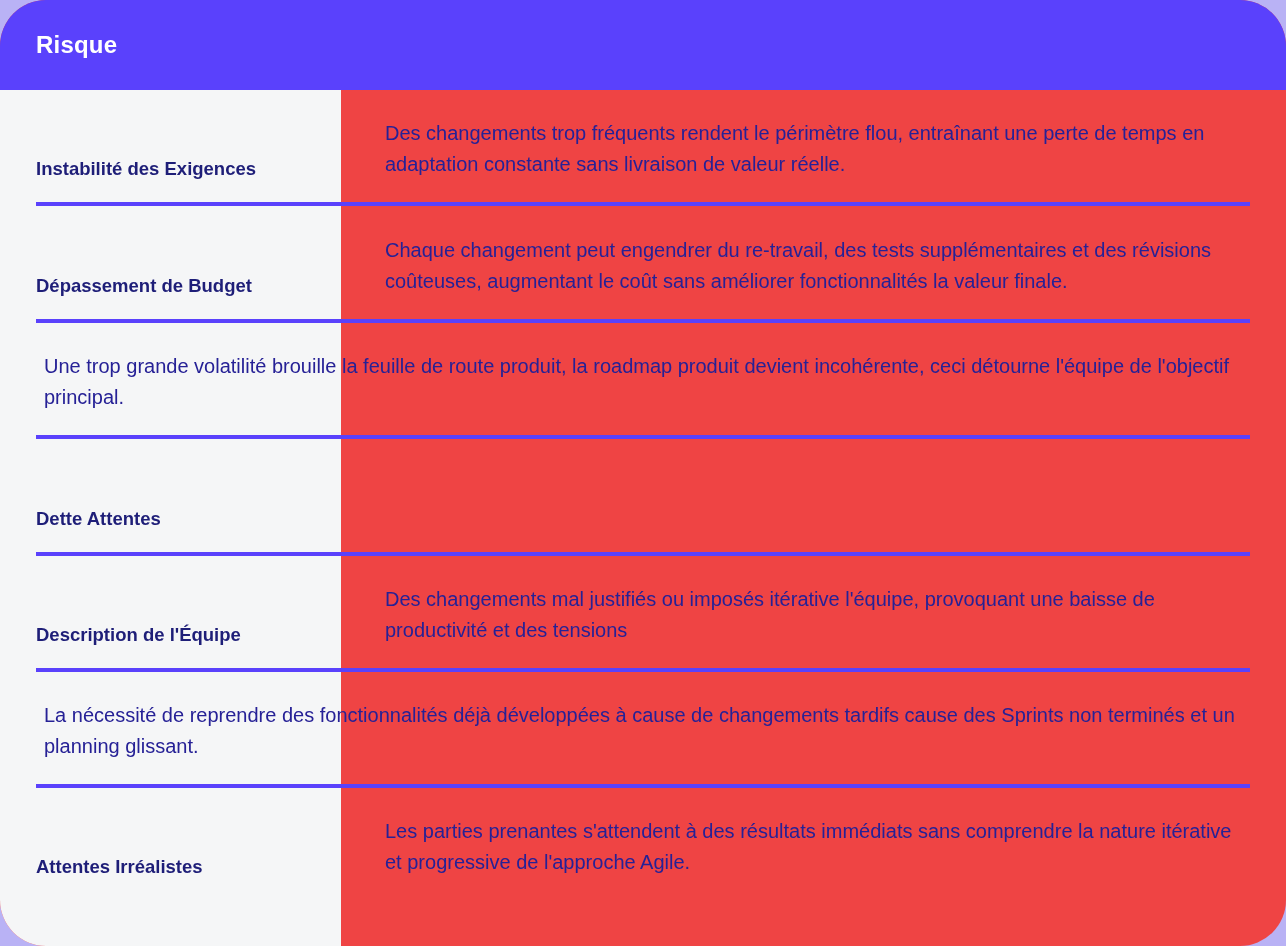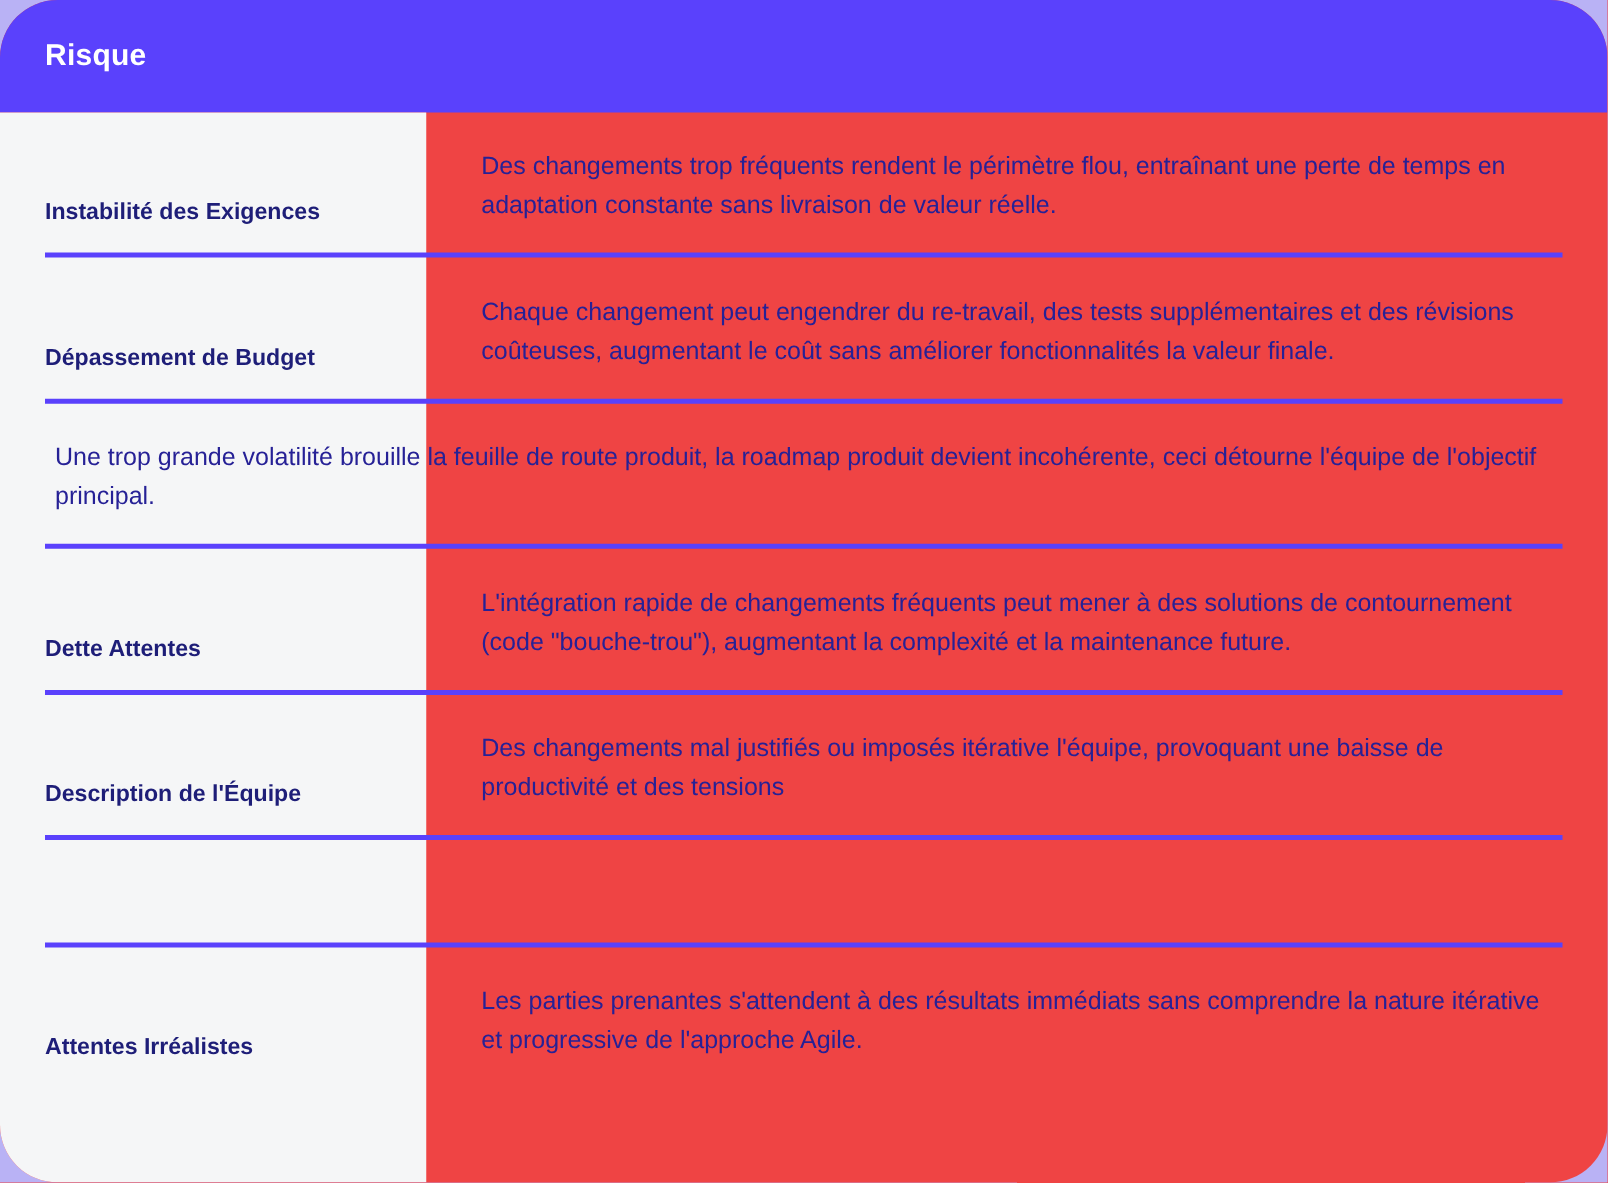--- a/index.html
+++ b/index.html
@@ -134,29 +134,29 @@
           <div class="cell-risk row-inner-pad">Dépassement de Budget</div>
           <div class="cell-desc row-inner-pad">Chaque changement peut engendrer du re-travail, des tests supplémentaires et des révisions coûteuses, augmentant le coût sans améliorer fonctionnalités la valeur finale.</div>
         </div>
         <div class="row-sep"></div>
         <div class="row row-h-2line">
           <div class="cell-desc row-inner-pad">Une trop grande volatilité brouille la feuille de route produit, la roadmap produit devient incohérente, ceci détourne l'équipe de l'objectif principal.</div>
         </div>
         <div class="row-sep"></div>
         <div class="row row-h-3line">
           <div class="cell-risk row-inner-pad">Dette Attentes</div>
-          <div class="cell-desc row-inner-pad">L'intégration rapide de changements fréquents peut mener à des solutions de contournement (code "bouche-trou"), augmentant la complexité et la maintenance future.</div>
         </div>
         <div class="row-sep"></div>
         <div class="row row-h-2line">
           <div class="cell-risk row-inner-pad">Description de l'Équipe</div>
           <div class="cell-desc row-inner-pad">Des changements mal justifiés ou imposés itérative l'équipe, provoquant une baisse de productivité et des tensions</div>
         </div>
         <div class="row-sep"></div>
         <div class="row row-h-2line">
+          <div class="cell-desc row-inner-pad">La nécessité de reprendre des fonctionnalités déjà développées à cause de changements tardifs cause des Sprints non terminés et un planning glissant.</div>
         </div>
         <div class="row-sep"></div>
         <div class="row row-h-2line">
           <div class="cell-risk row-inner-pad">Attentes Irréalistes</div>
           <div class="cell-desc row-inner-pad">Les parties prenantes s'attendent à des résultats immédiats sans comprendre la nature itérative et progressive de l'approche Agile.</div>
         </div>
       </div>
   </div>
 
 </div>

